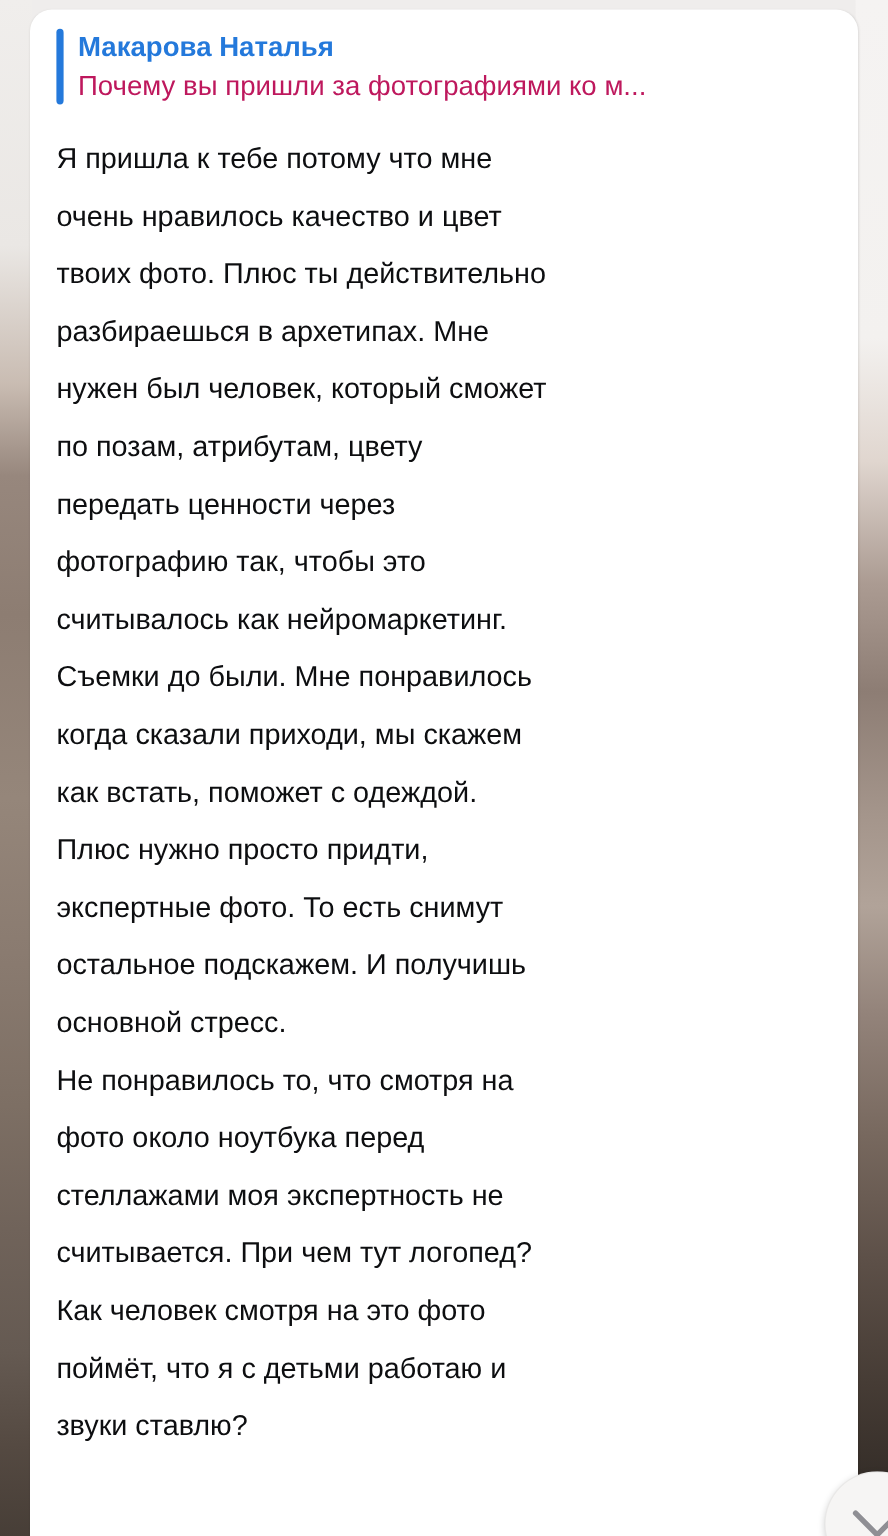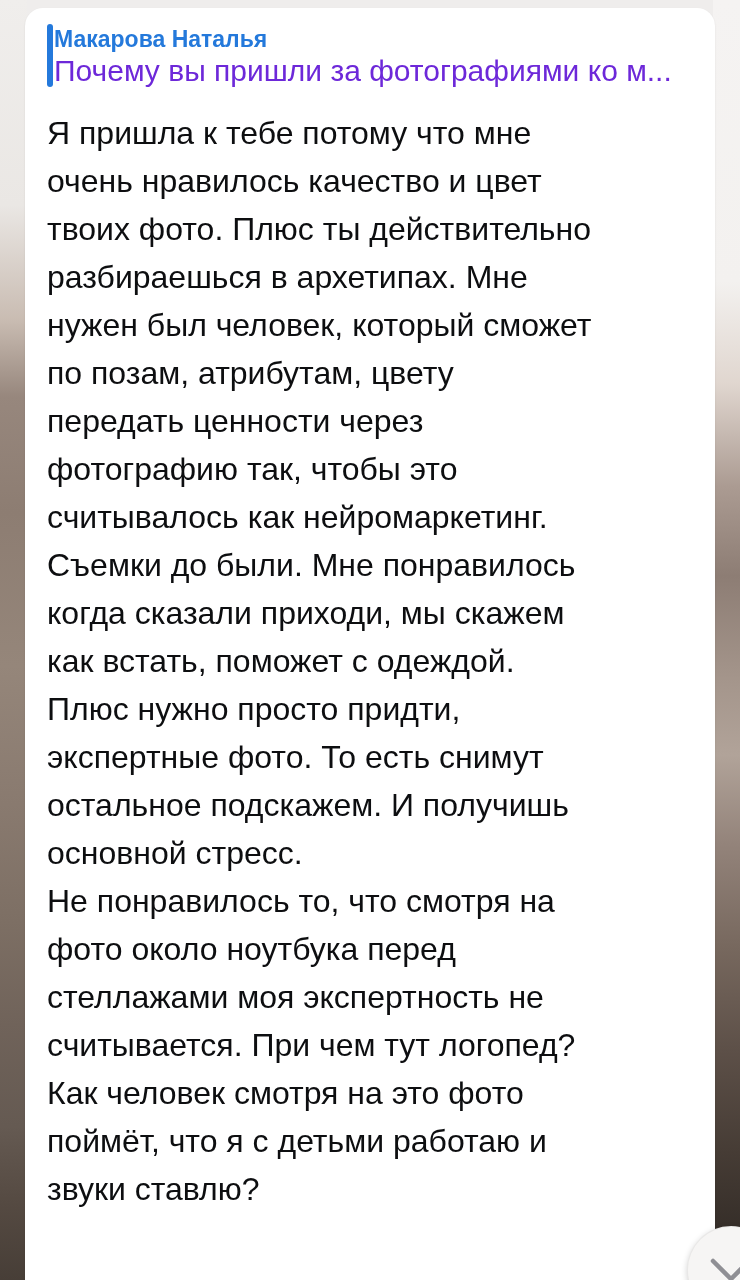--- a/index.html
+++ b/index.html
@@ -32,35 +32,35 @@
   .bubble {
     position:absolute; left:25px; top:8px;
     width:690px; height:1272px;
     background:#ffffff;
     border-radius:18px 18px 0 0;
     padding:16px 24px 0 22px;
     box-shadow:0 1px 2px rgba(0,0,0,.10);
   }
 
   
-  .quote { display:flex; gap:1px; margin-bottom:22px; cursor:pointer; }
+  .quote { display:flex; gap:12px; margin-bottom:22px; cursor:pointer; }
   .quote-bar { flex:none; width:6px; border-radius:3px; background:var(--accent-blue,#2479DB); }
   .quote-body { min-width:0; }
   .quote-author {
     font-size:23px; line-height:31px; font-weight:bold;
     color:var(--accent-blue,#2479DB);
     white-space:nowrap;
   }
   .quote-text {
-    font-size:30px; line-height:32px; color:#6d28d9;
+    font-size:23px; line-height:32px; color:#be185d;
     white-space:nowrap; overflow:hidden; max-width:630px;
   }
 
   
-  .message-text { color:var(--text-color,#0d0e10); font-size:32px; line-height:48px; }
+  .message-text { color:var(--text-color,#0d0e10); font-size:24px; line-height:48px; }
   .para + .para { }
   .line { white-space:nowrap; }
 
   
   .scroll-down {
     position:absolute; left:687px; top:1226px;
     width:88px; height:88px; border-radius:50%;
     background:#f6f5f4;
     border:1px solid rgba(0,0,0,.05);
     box-shadow:0 2px 6px rgba(0,0,0,.18);

